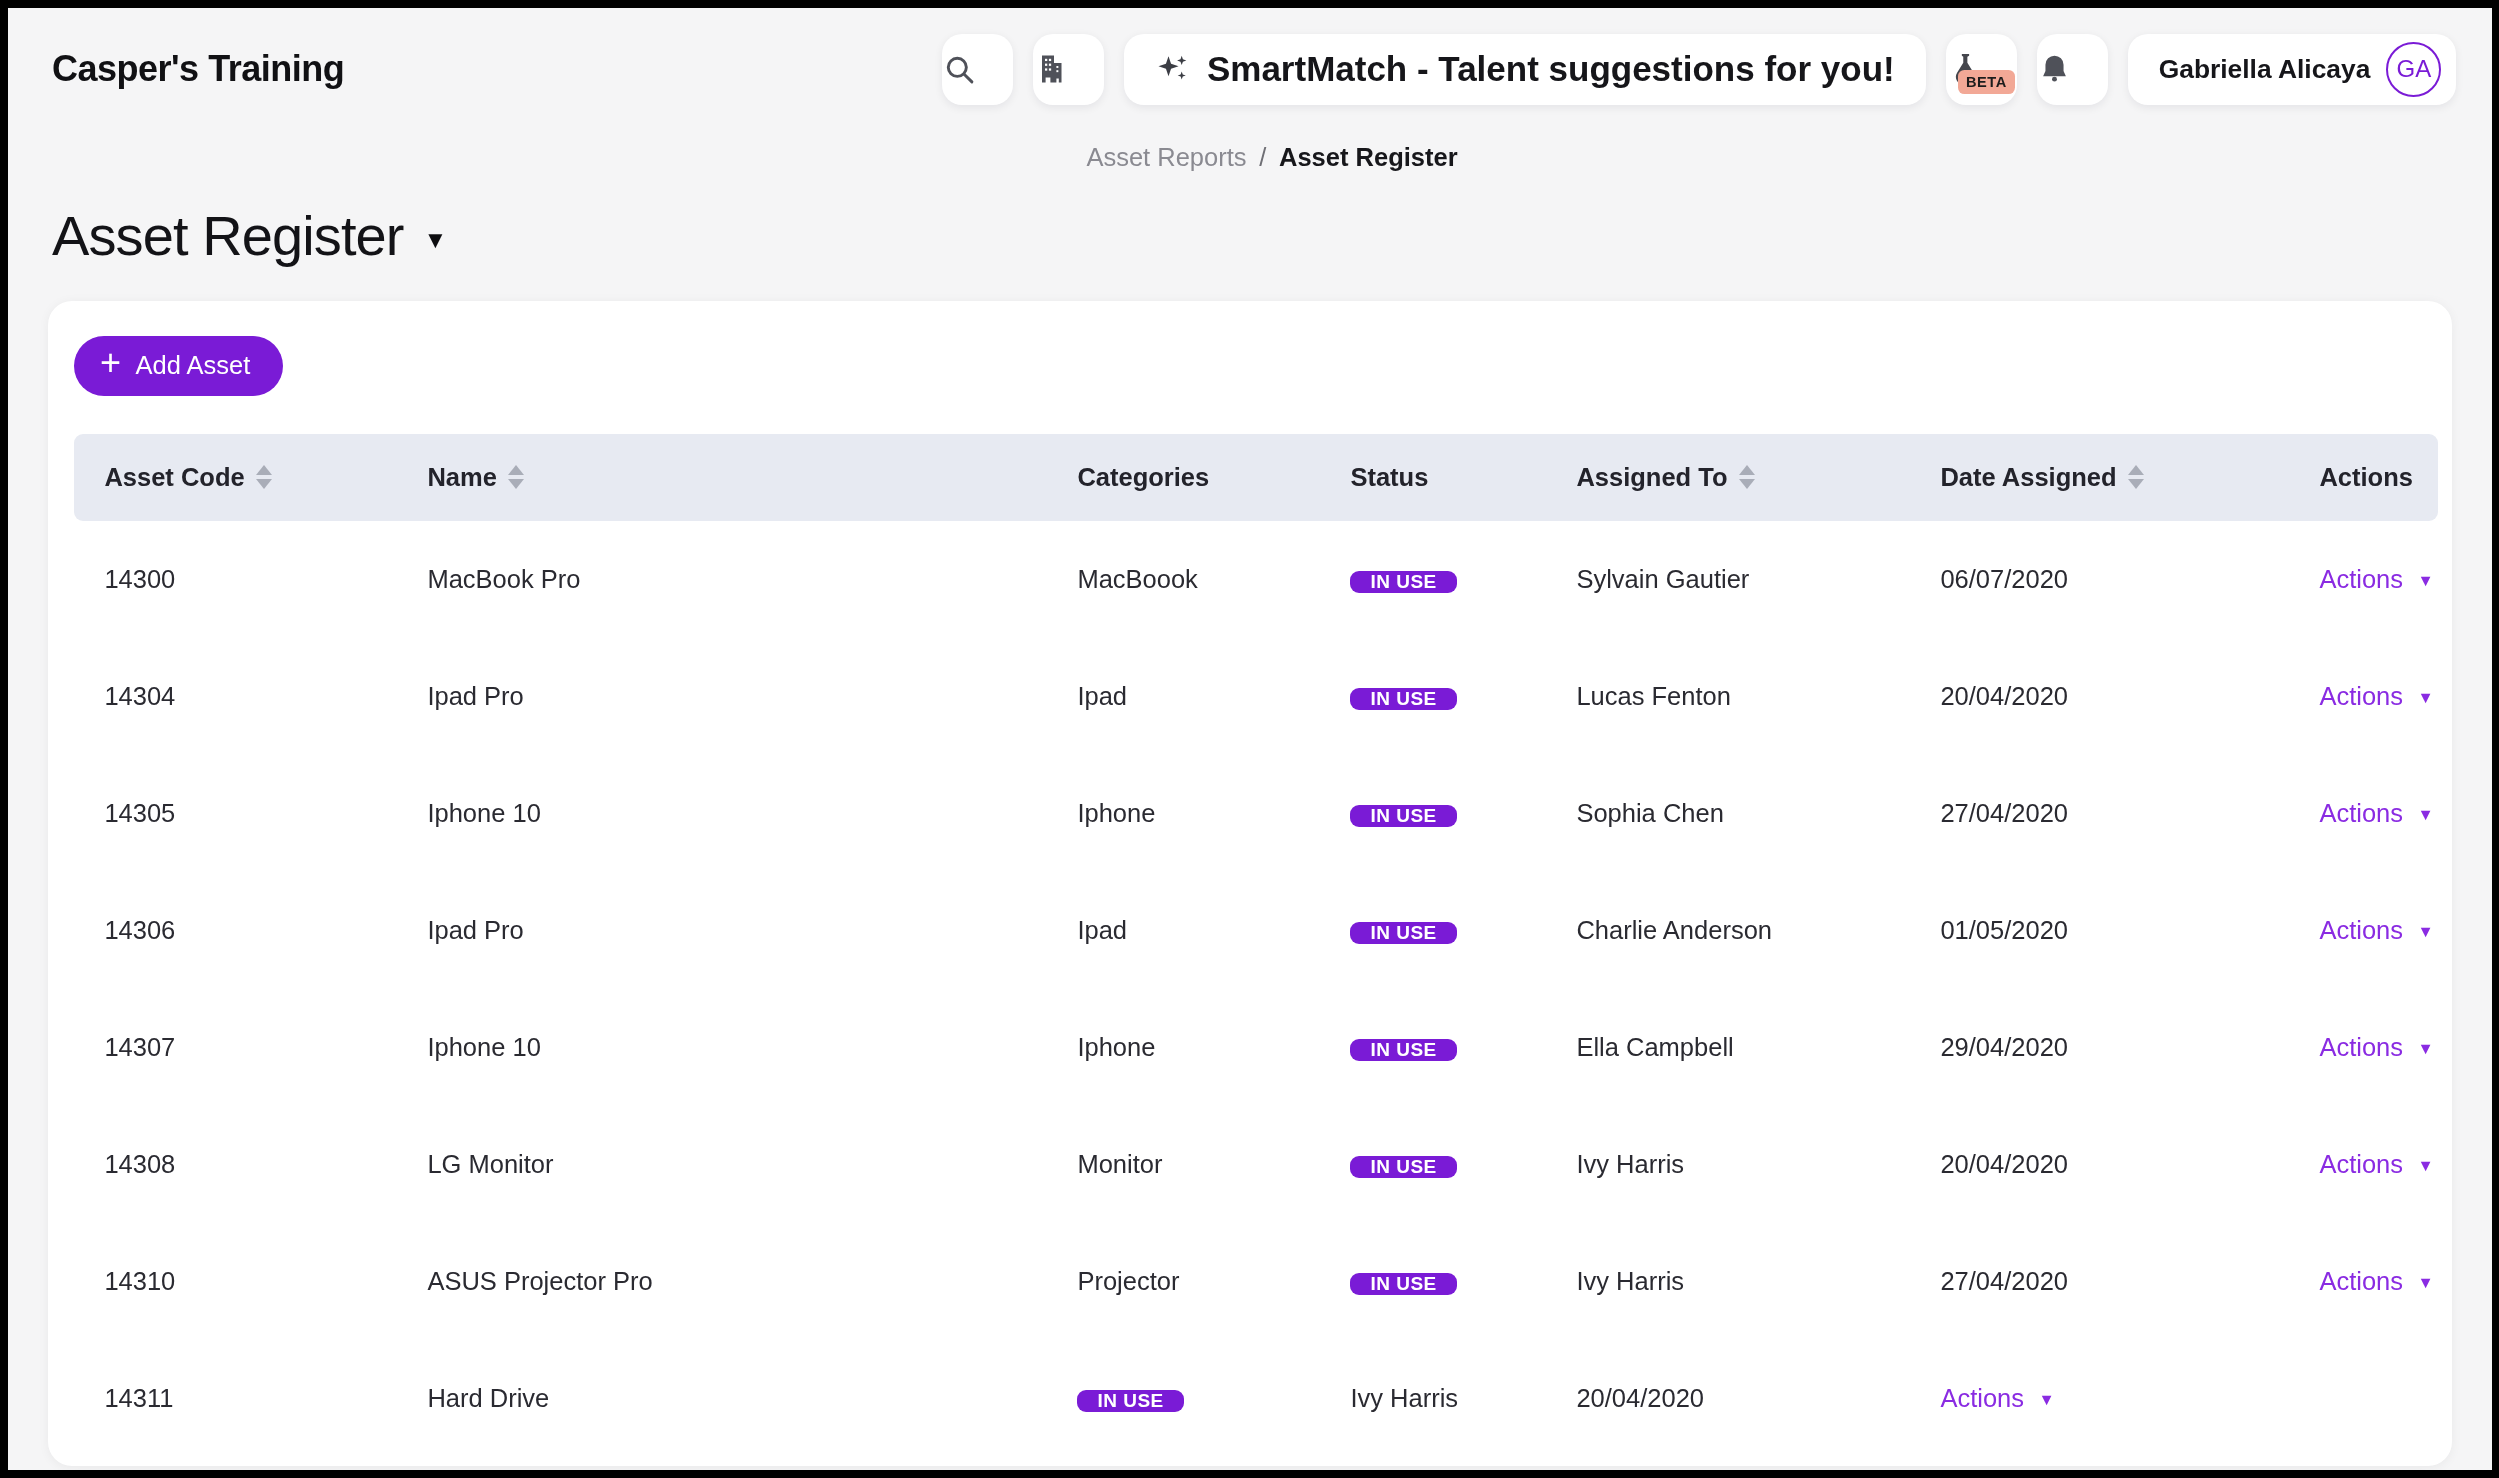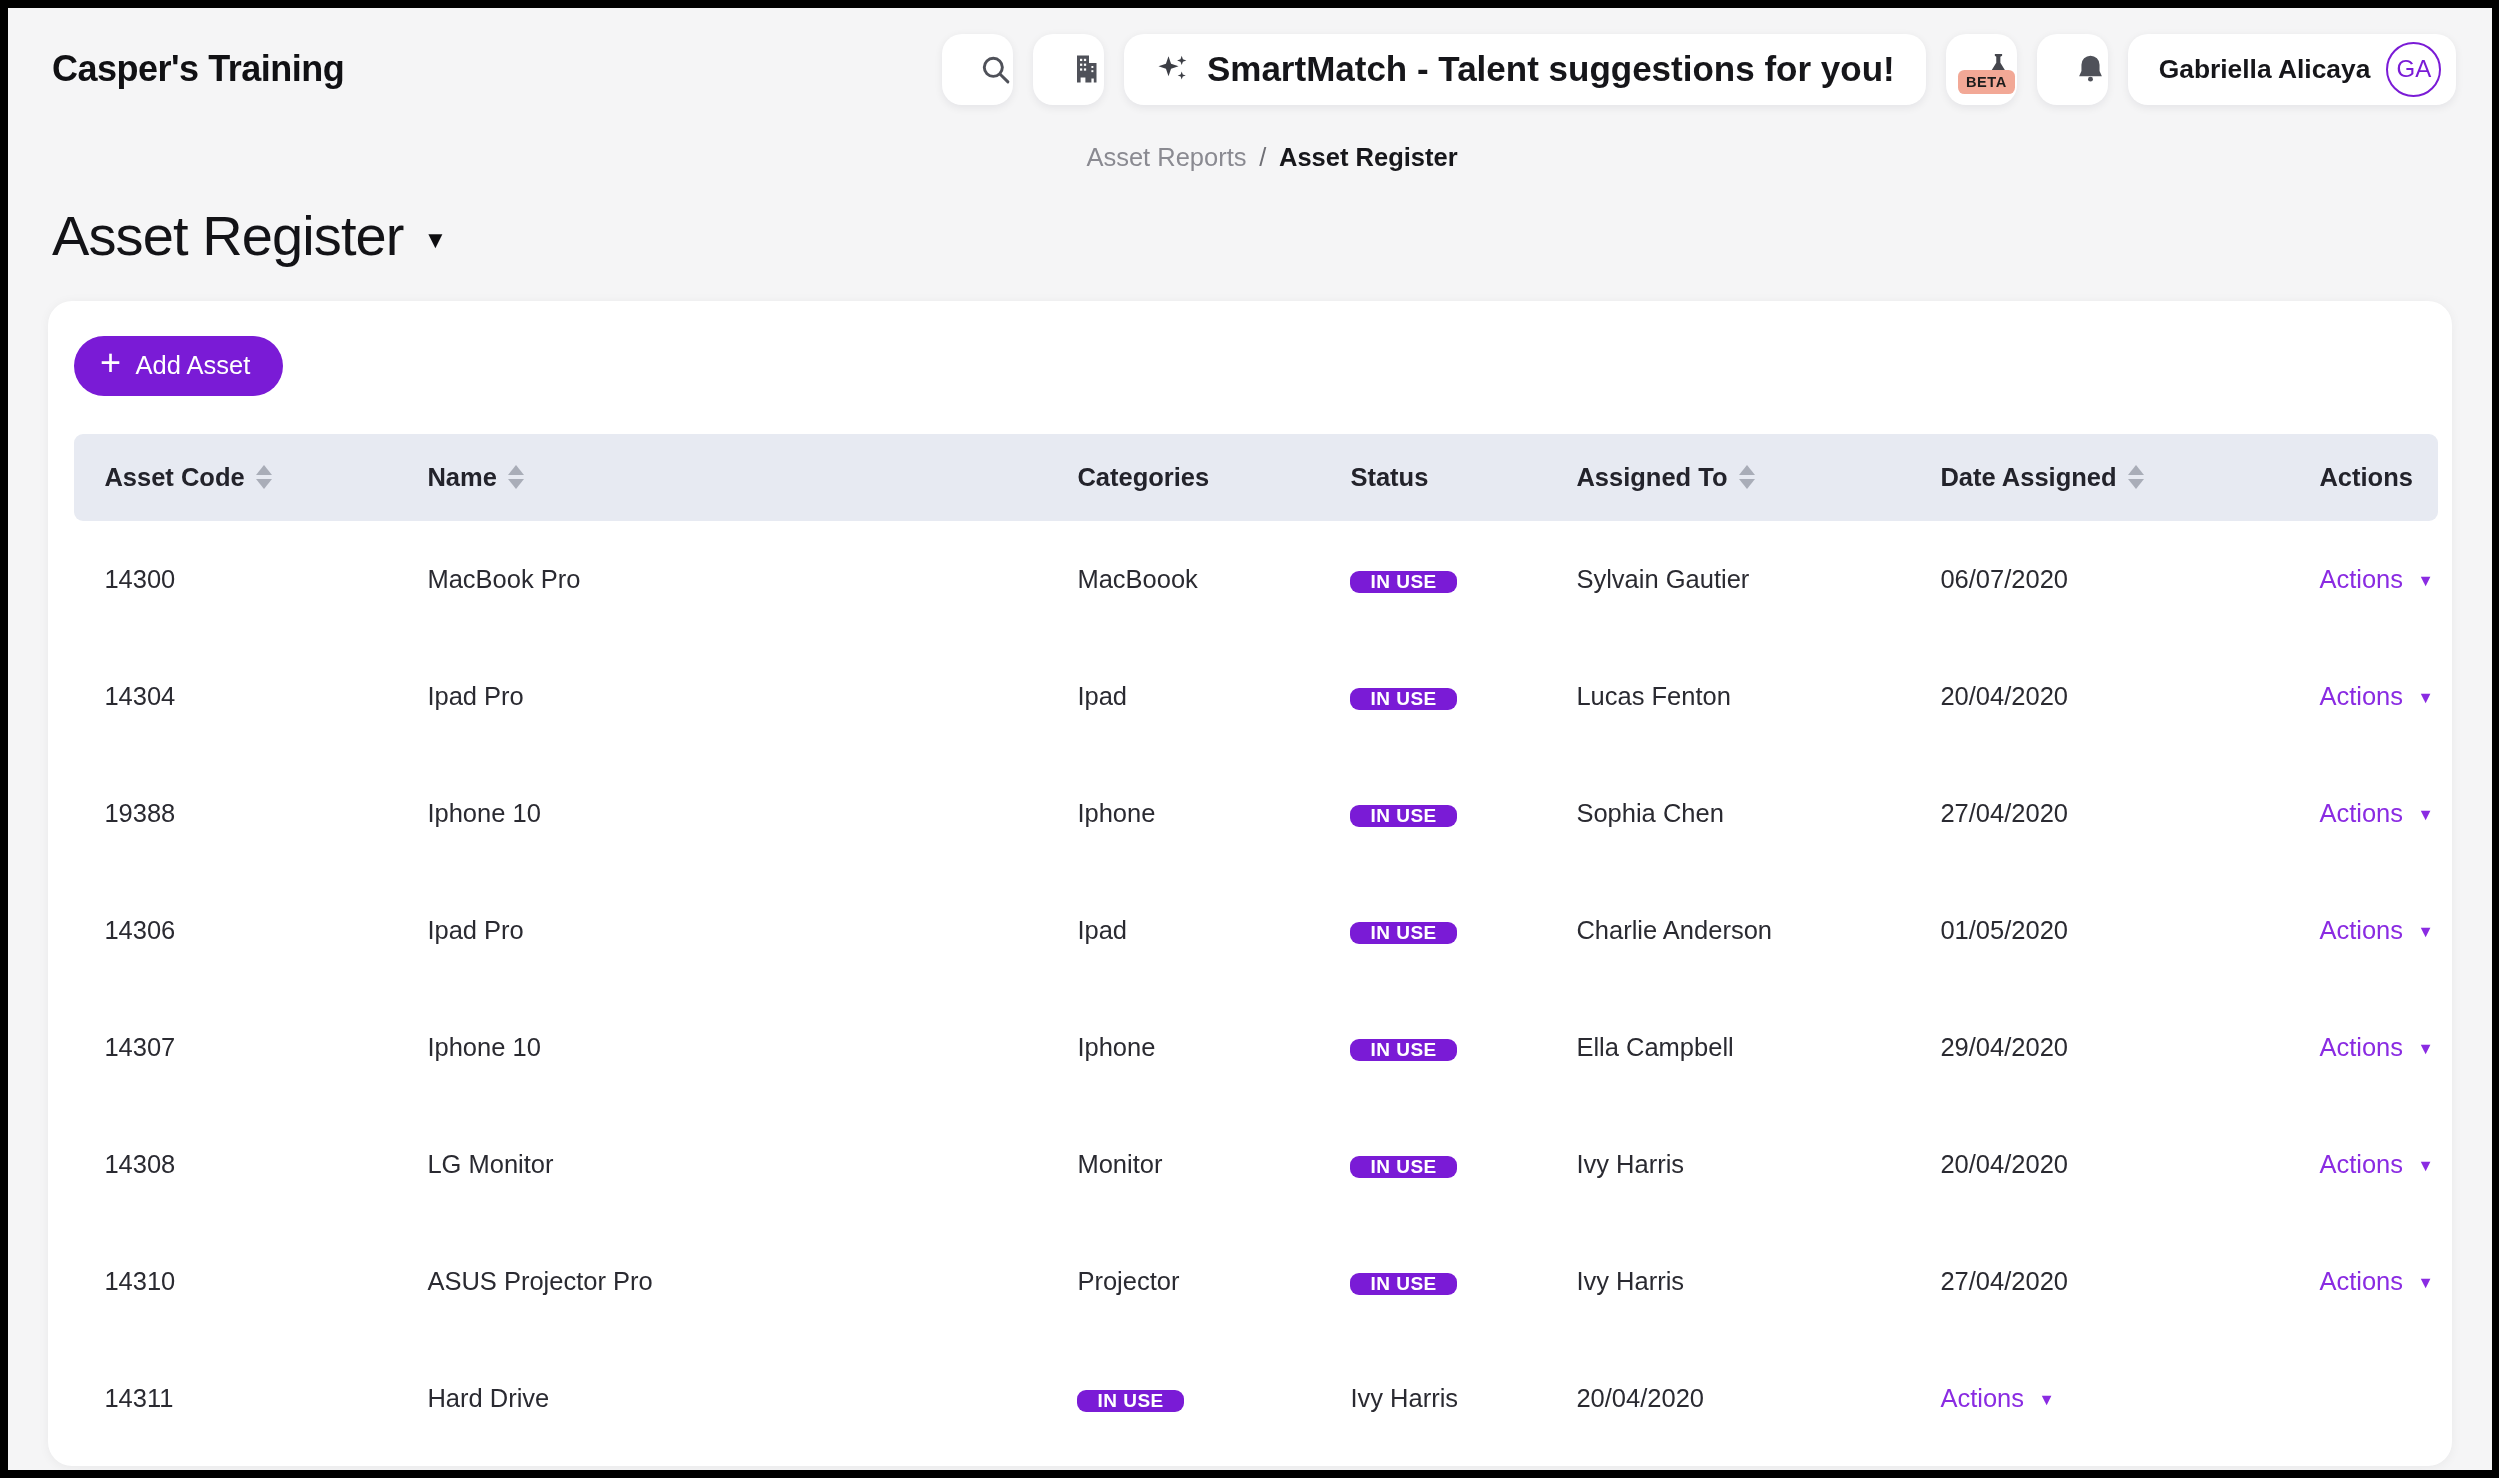--- a/index.html
+++ b/index.html
@@ -6,21 +6,21 @@
   html,body { width:2500px; height:1478px; }
   body { font-family:"Liberation Sans","DejaVu Sans",sans-serif; color:#23232b; }
 
   .frame { width:2500px; height:1478px; border:8.2px solid #000; background:#f5f5f6; overflow:hidden; }
 
   
   .topbar { display:flex; align-items:center; justify-content:space-between; padding:25.5px 36px 0 44px; }
   .app-title { font-size:36px; font-weight:700; letter-spacing:-0.5px; color:#111114; }
   .topbar-right { display:flex; align-items:center; gap:20px; }
   .icon-btn { width:71px; height:71px; background:#fff; border:none; border-radius:20px;
-              display:flex; align-items:center; justify-content:flex-end; cursor:pointer;
+              display:flex; align-items:center; justify-content:flex-start; cursor:pointer;
               box-shadow:0 2.7px 9px rgba(20,20,40,0.07); position:relative; }
   .pill-btn { height:71px; background:#fff; border:none; border-radius:20px; display:flex;
               align-items:center; gap:16.4px; padding:0 31px; font-size:35px; font-weight:700;
               color:#16161a; box-shadow:0 2.7px 9px rgba(20,20,40,0.07); cursor:pointer; }
   .user-pill { height:71px; background:#fff; border:none; border-radius:20px; display:flex;
                align-items:center; gap:16px; padding:0 14.6px 0 31px; font-size:26.4px; font-weight:700;
                color:#16161a; box-shadow:0 2.7px 9px rgba(20,20,40,0.07); cursor:pointer;justify-content:flex-end; }
   .avatar { width:55px; height:55px; border-radius:50%; border:2.7px solid #7a1bd6; color:#7a1bd6;
             display:flex; align-items:center; justify-content:center; font-size:24px; font-weight:500; }
   .beta-badge { position:absolute; right:1.8px; bottom:11px; background:#f2a896; color:#1c1c1c;
@@ -227,21 +227,21 @@
           <div class="td"><span>Ipad</span></div>
           <div class="td"><span class="badge">IN USE</span></div>
           <div class="td"><span>Lucas Fenton</span></div>
           <div class="td"><span>20/04/2020</span></div>
           <div class="td"><span class="actions-link">
               <span>Actions</span>
               <span class="actions-caret">▼</span>
             </span></div>
         </div>
         <div class="tr">
-          <div class="td"><span>19388</span></div>
+          <div class="td"><span>14305</span></div>
           <div class="td"><span>Iphone 10</span></div>
           <div class="td"><span>Iphone</span></div>
           <div class="td"><span class="badge">IN USE</span></div>
           <div class="td"><span>Sophia Chen</span></div>
           <div class="td"><span>27/04/2020</span></div>
           <div class="td"><span class="actions-link">
               <span>Actions</span>
               <span class="actions-caret">▼</span>
             </span></div>
         </div>

